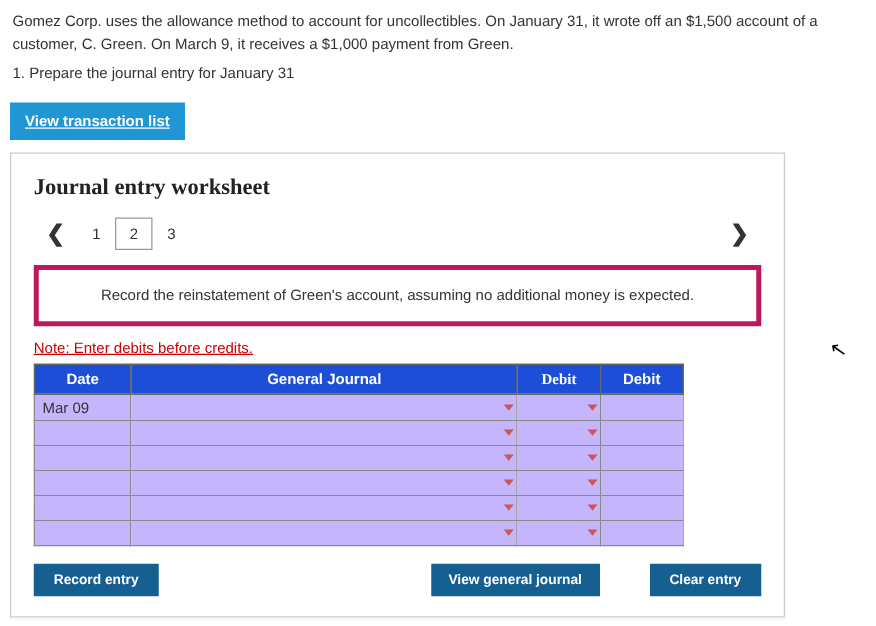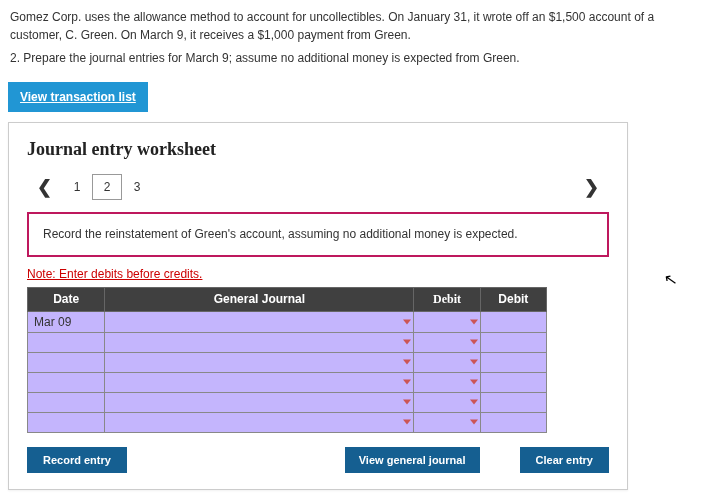--- a/index.html
+++ b/index.html
@@ -71,40 +71,41 @@
       font-size: 12px;
       color: #333;
       cursor: pointer;
       border: 1px solid transparent;
     }
     .tab-item.active {
       border: 1px solid #999;
       background: #fff;
     }
     .description-box {
-      border: 2px solid #be185d;
+      border: 4px solid #be185d;
       background: #fff;
       padding: 12px 14px;
       margin-bottom: 10px;
       font-size: 12px;
       line-height: 1.4;
       color: #333;
+      text-align: center;
     }
     .note-text {
       color: #c00;
       font-size: 12px;
       margin: 8px 0 6px 0;
       text-decoration: underline;
     }
     .journal-table {
       border-collapse: collapse;
       width: 520px;
     }
     .journal-table th {
-      background: #404040;
+      background: #1d4ed8;
       color: #fff;
       font-weight: bold;
       font-size: 12px;
       border: 1px solid #666;
       padding: 4px 6px;
       text-align: center;
     }
     .journal-table td {
       border: 1px solid #888;
       height: 20px;
@@ -152,21 +153,21 @@
       transform: rotate(-10deg);
     }
   </style>
 </head>
 <body>
 
 
 
 <div class="header-text">Gomez Corp. uses the allowance method to account for uncollectibles. On January 31, it wrote off an $1,500 account of a customer, C. Green. On March 9, it receives a $1,000 payment from Green.</div>
 <div class="instructions">
-  <div>2. Prepare the journal entries for March 9; assume no additional money is expected from Green.</div>
+  <div>1. Prepare the journal entry for January 31</div>
 </div>
 
 <button class="btn-primary">View transaction list</button>
 
 <div class="worksheet-card">
   <div class="worksheet-title">Journal entry worksheet</div>
 
   <div class="tab-row">
     <div class="tab-group">
       <span class="chevron">❮</span>

